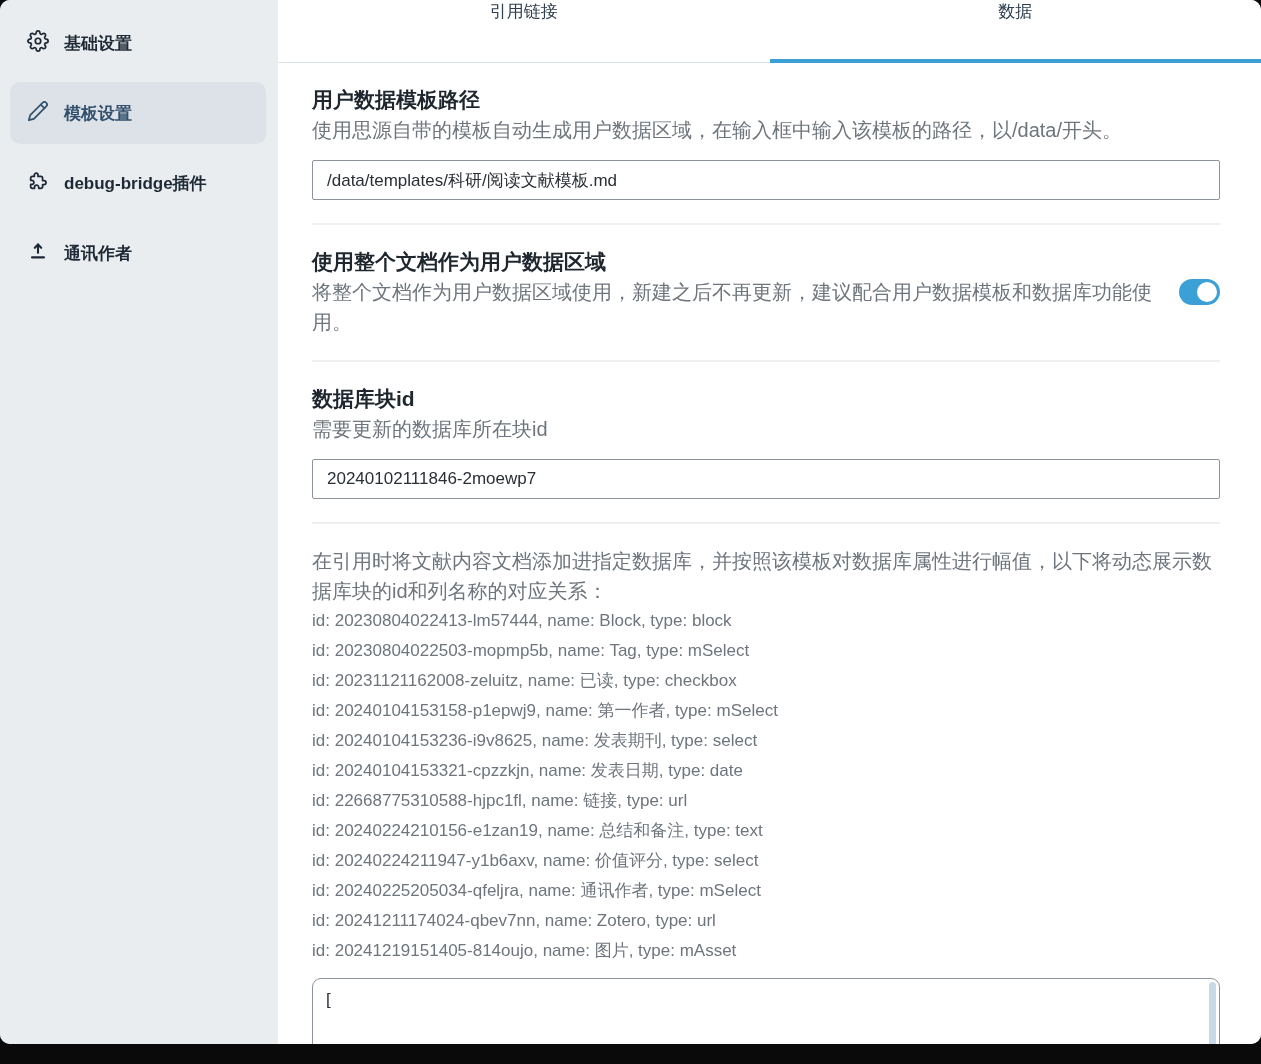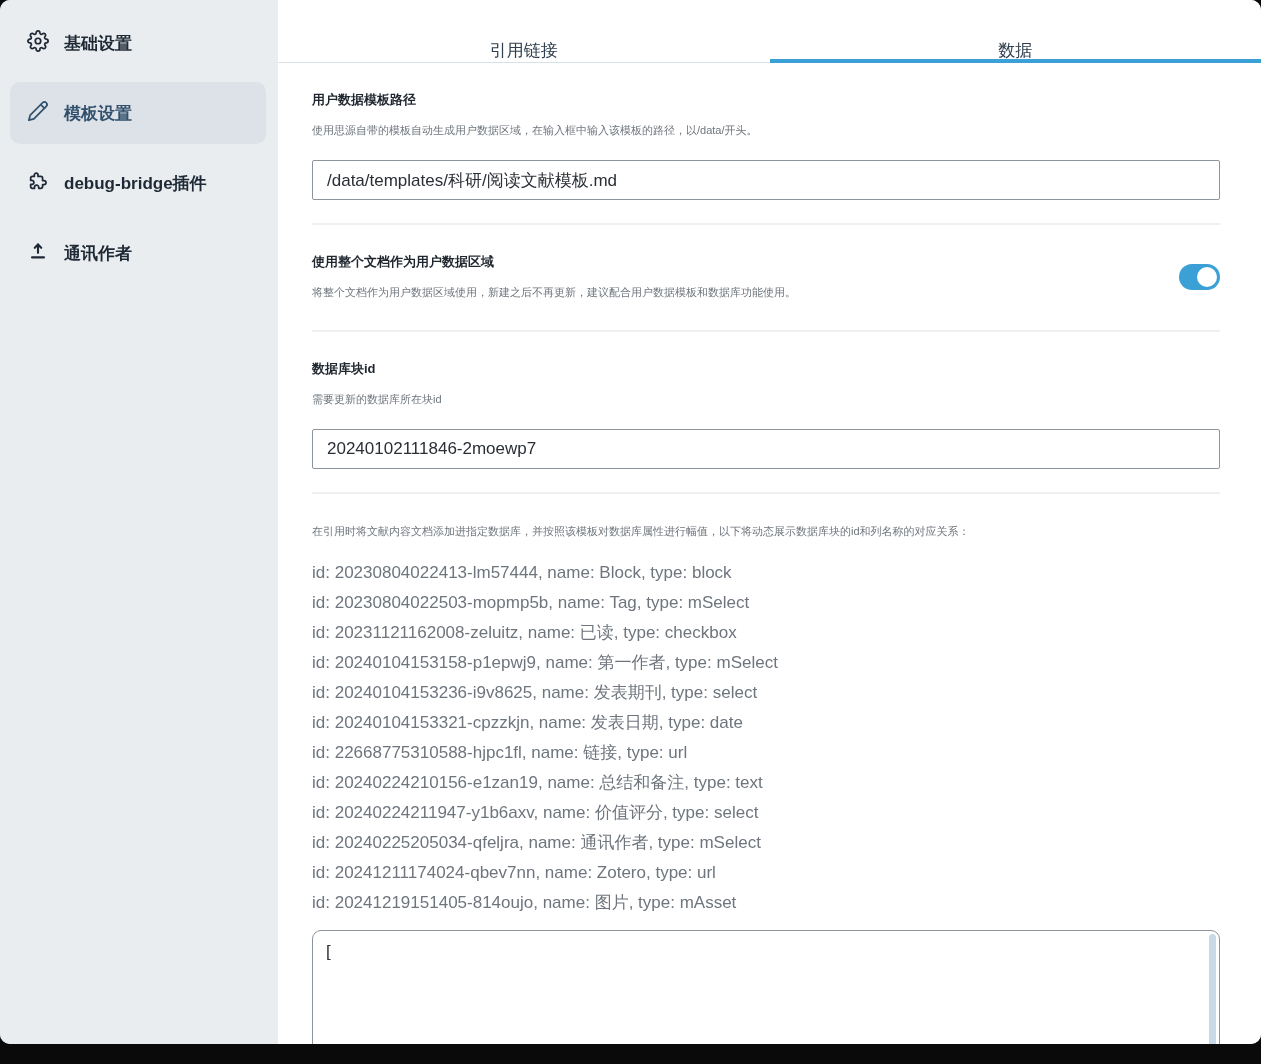--- a/index.html
+++ b/index.html
@@ -8,42 +8,42 @@
   
   .sidebar { width:278px; flex-shrink:0; background:#e9edf0; padding:12px 12px 12px 10px; box-sizing:border-box; }
   .side-item { display:flex; align-items:center; gap:15px; height:62px; padding:0 17px; margin-bottom:8px;
                border-radius:10px; font-size:17px; font-weight:600; color:#1e2935; cursor:pointer; }
   .side-item.active { background:#dce2e7; color:#32506c;text-align:right; }
   .side-item svg { flex-shrink:0; }
 
   
   .main { flex:1; display:flex; flex-direction:column; overflow:hidden; background:#fff; }
   .tabs { height:62px; display:flex; border-bottom:1px solid #d8e0e8; flex-shrink:0; }
-  .tab { flex:1; display:flex; align-items:flex-end; justify-content:center; font-size:17px; color:#2e3e4e;
+  .tab { flex:1; display:flex; align-items:flex-start; justify-content:center; font-size:17px; color:#2e3e4e;
          position:relative; cursor:pointer; }
   .tab.active::after { content:""; position:absolute; left:0; right:0; bottom:-1px; height:4px; background:#3aa0d5; }
 
   .content { flex:1; overflow:hidden; padding:0 41px 0 34px; }
   .section { padding:22px 0 23px; border-bottom:2px solid #efefef; }
   .section:last-child { border-bottom:none; }
-  .setting-title { font-size:13px; line-height:30px; font-weight:600; color:#1f262e; }
-  .setting-desc { font-size:11px; line-height:30px; color:#6e757d; }
+  .setting-title { font-size:21px; line-height:30px; font-weight:600; color:#1f262e; }
+  .setting-desc { font-size:20px; line-height:30px; color:#6e757d; }
   .setting-row { display:flex; align-items:center; gap:21px; }
   .setting-row .texts { flex:1; }
 
   .text-input { display:block; width:100%; box-sizing:border-box; height:40px; margin-top:15px;
                 border:1px solid #8d949c; border-radius:2px; padding:0 14px; font-size:17px; color:#2a2f36;
                 font-family:inherit; background:#fff; outline:none; }
 
   .toggle { width:41px; height:26px; border-radius:13px; background:#c6cdd3; position:relative; cursor:pointer; flex-shrink:0; }
   .toggle.on { background:#3aa0d5; }
   .toggle .knob { position:absolute; top:3px; left:3px; width:20px; height:20px; border-radius:50%; background:#fff; }
   .toggle.on .knob { left:auto; right:3px; }
 
-  .mapping-list { margin-top:12px; }
+  .mapping-list { margin-top:0; }
   .mapping-line { font-size:17px; line-height:30px; color:#6e757d; white-space:nowrap; }
 
   .textarea-wrap { position:relative; margin-top:12px; }
   .db-textarea { display:block; width:100%; box-sizing:border-box; height:140px; border:1px solid #8d949c;
                  border-radius:9px; padding:6px 24px 6px 13px; font-size:17px; line-height:30px; color:#2a2f36;
                  font-family:inherit; resize:none; outline:none; overflow:hidden; background:#fff; }
   .fake-scrollbar { position:absolute; top:4px; bottom:4px; right:4px; width:7px; border-radius:4px; background:#c9dae6; }
 </style>
 </head>
 <body>

